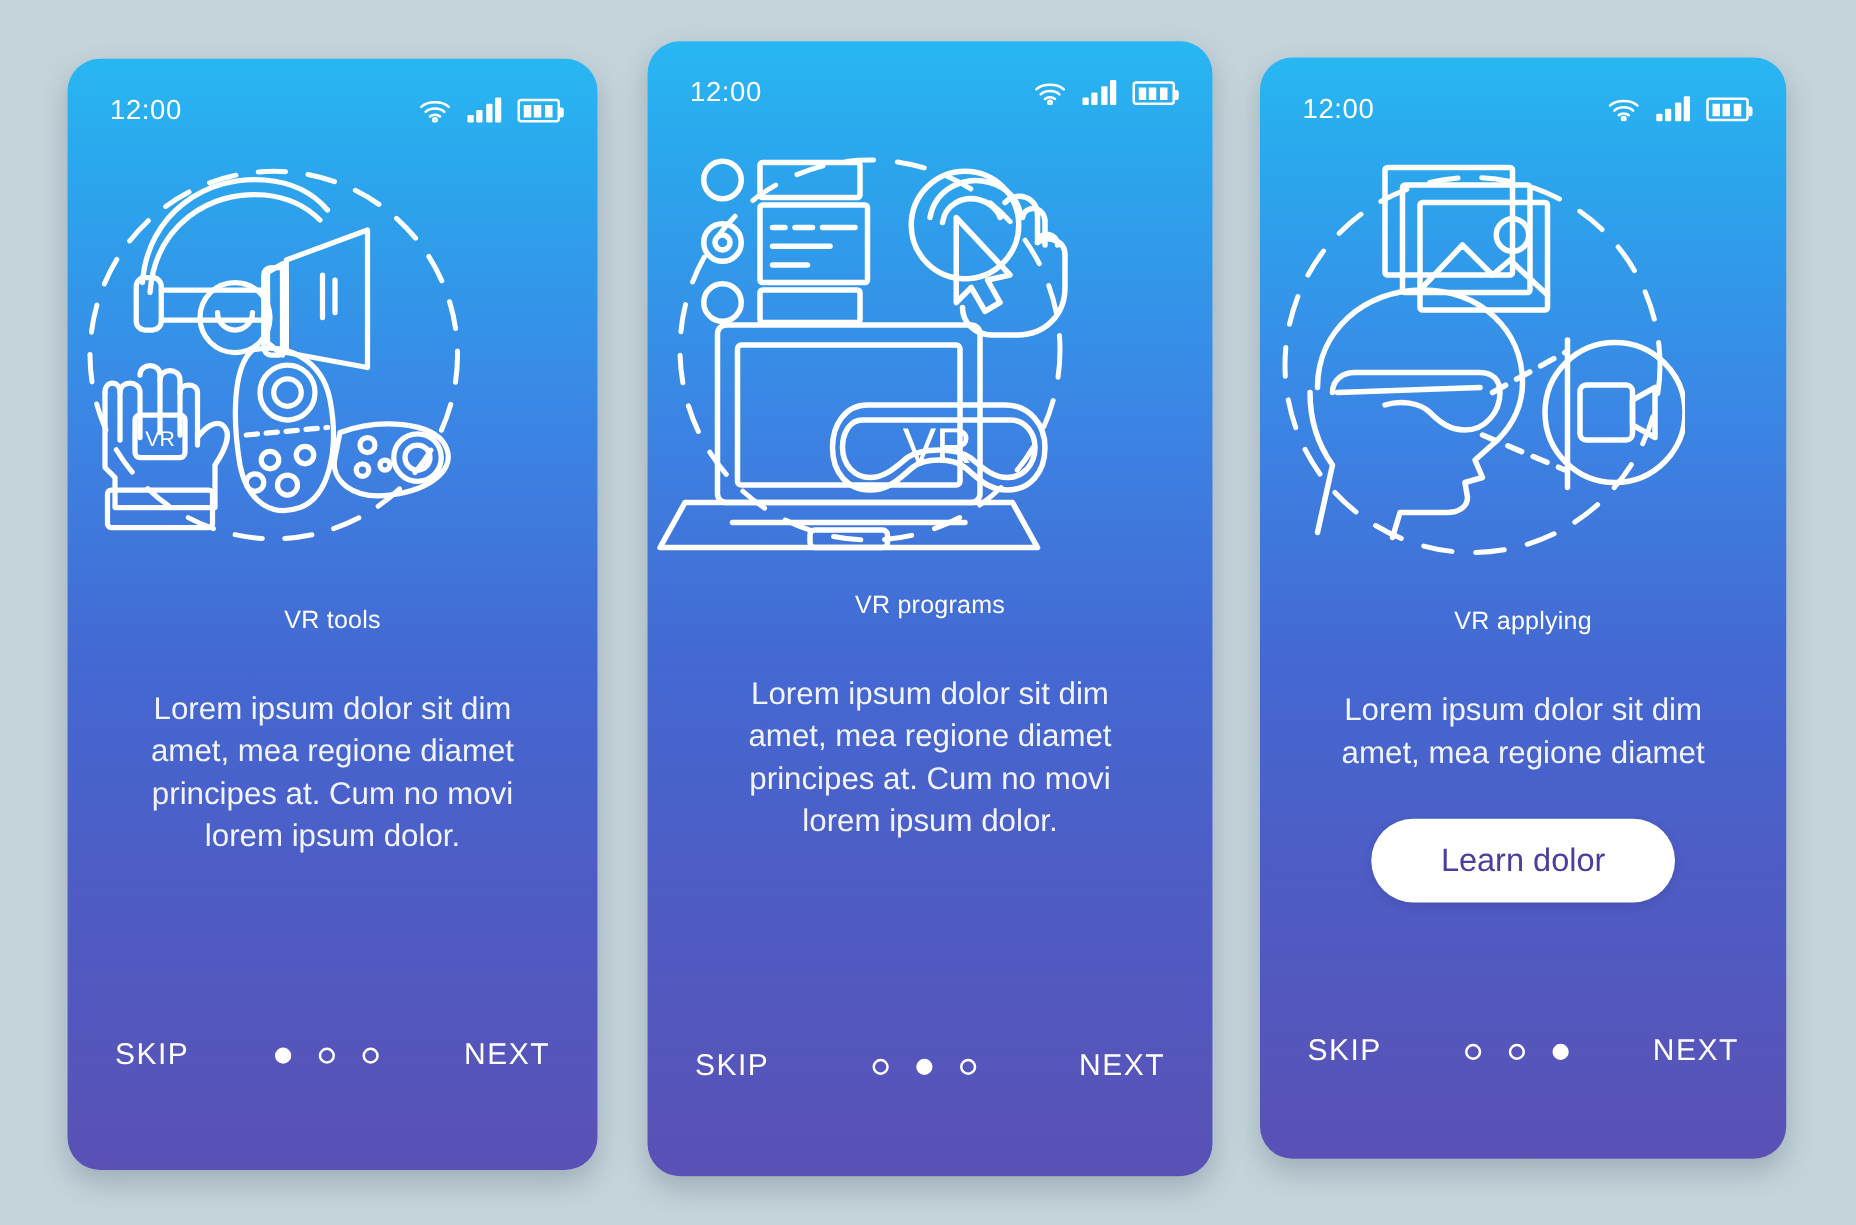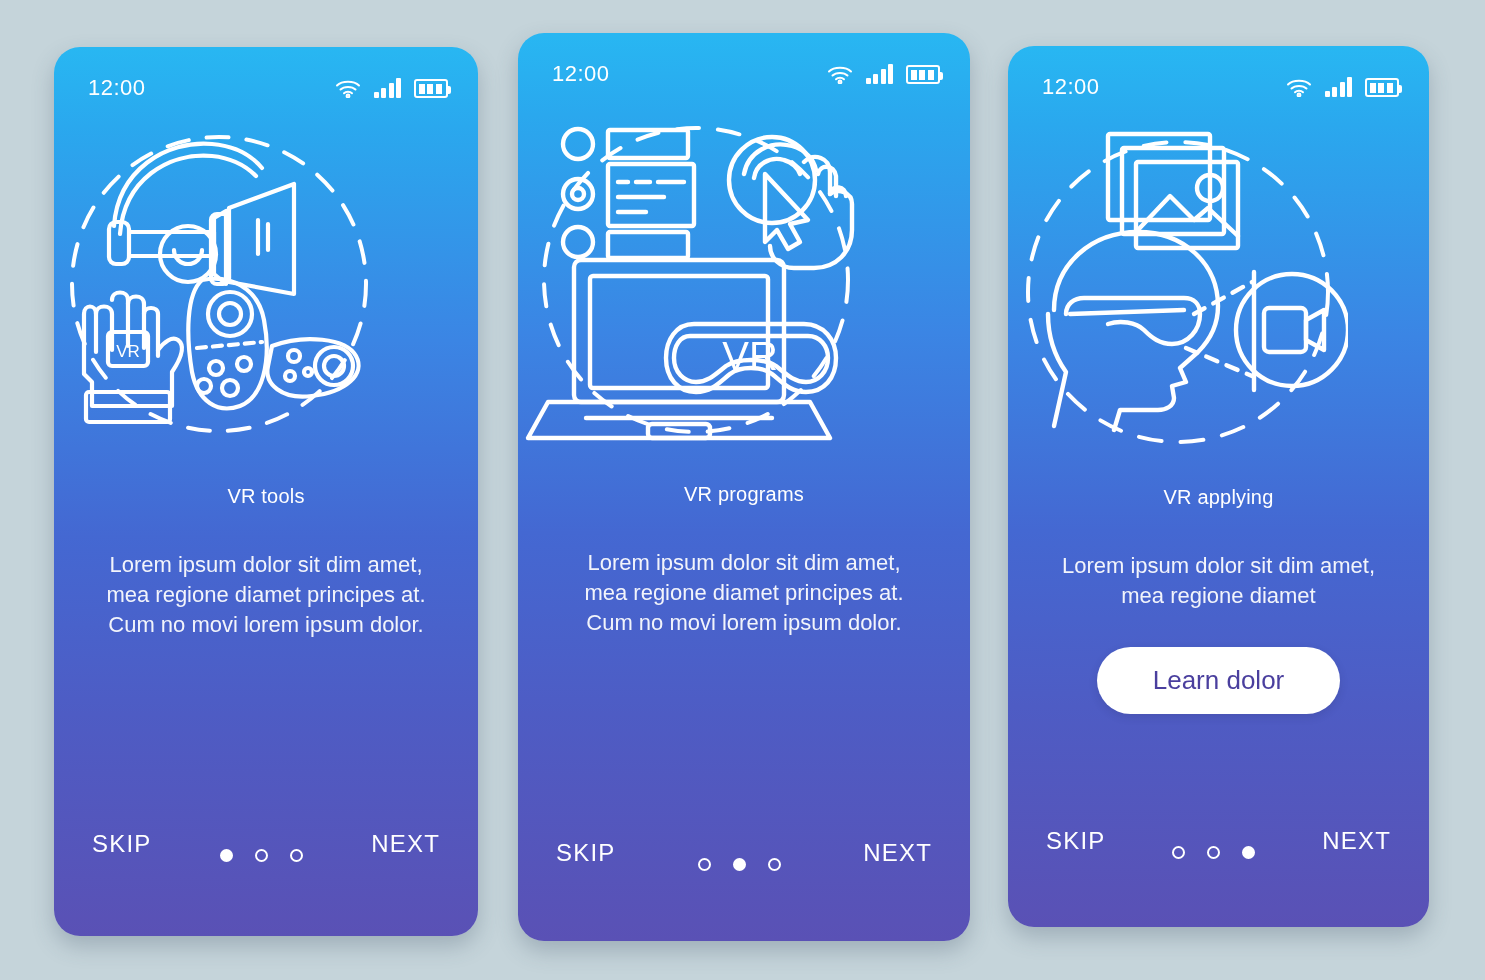--- a/index.html
+++ b/index.html
@@ -53,45 +53,45 @@
   #phone2 .art{height:368px;margin-top:6px;}
   #phone3 .art{height:352px;margin-top:8px;}
   .art svg{display:block;}
 
   
   .content{flex:1;display:flex;flex-direction:column;align-items:center;text-align:center;}
   .title{
     color:#ffffff;font-size:20px;font-weight:400;letter-spacing:.2px;
   }
   #phone1 .title{margin-top:26px;}
-  #phone2 .title{margin-top:22px;}
+  #phone2 .title{margin-top:12px;}
   #phone3 .title{margin-top:26px;}
 
   .desc{
-    color:#f2f4fb;font-size:22px;line-height:1.36;font-weight:400;
+    color:#f2f4fb;font-size:25px;line-height:1.36;font-weight:400;
     width:330px;
   }
   #phone1 .desc{margin-top:42px;}
   #phone2 .desc{margin-top:42px;}
   #phone3 .desc{margin-top:42px;width:340px;}
 
   .cta{
     margin-top:36px;
     background:#ffffff;color:#4a3f9e;
     font-size:26px;
     border:none;border-radius:34px;
     padding:18px 56px;
     cursor:pointer;
     font-family:"Liberation Sans", sans-serif;
     box-shadow:0 3px 8px rgba(40,40,90,.16);
   }
 
   
   .nav{
-    display:flex;align-items:flex-end;justify-content:space-between;
+    display:flex;align-items:center;justify-content:space-between;
     padding:0 36px;
     color:#ffffff;
   }
   #phone1 .nav{margin-bottom:74px;}
   #phone2 .nav{margin-bottom:70px;}
   #phone3 .nav{margin-bottom:68px;}
 
   .navbtn{
     background:none;border:none;color:#fff;
     font-size:24px;letter-spacing:1.2px;cursor:pointer;

